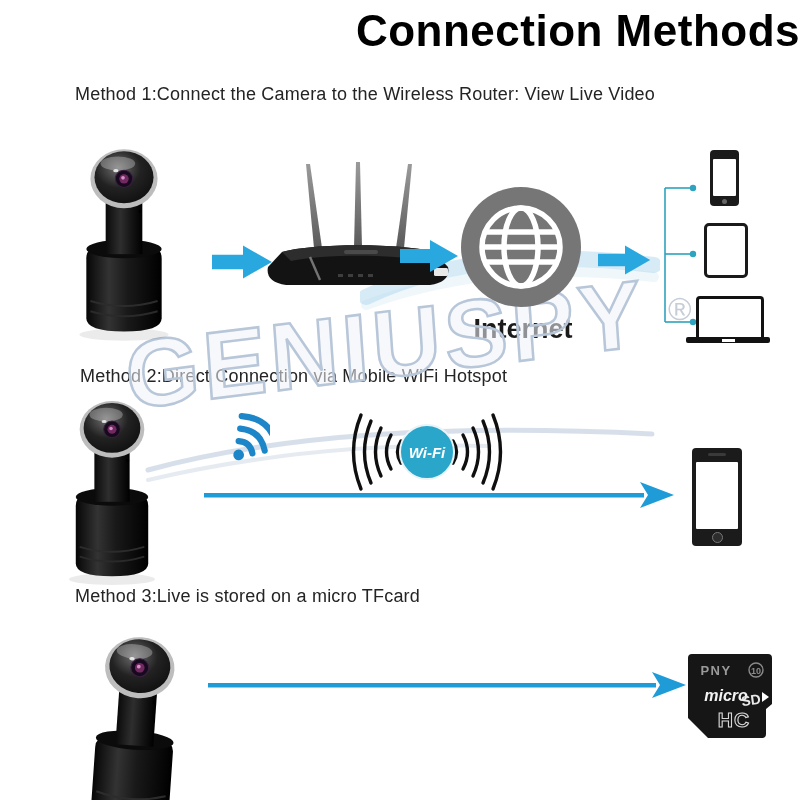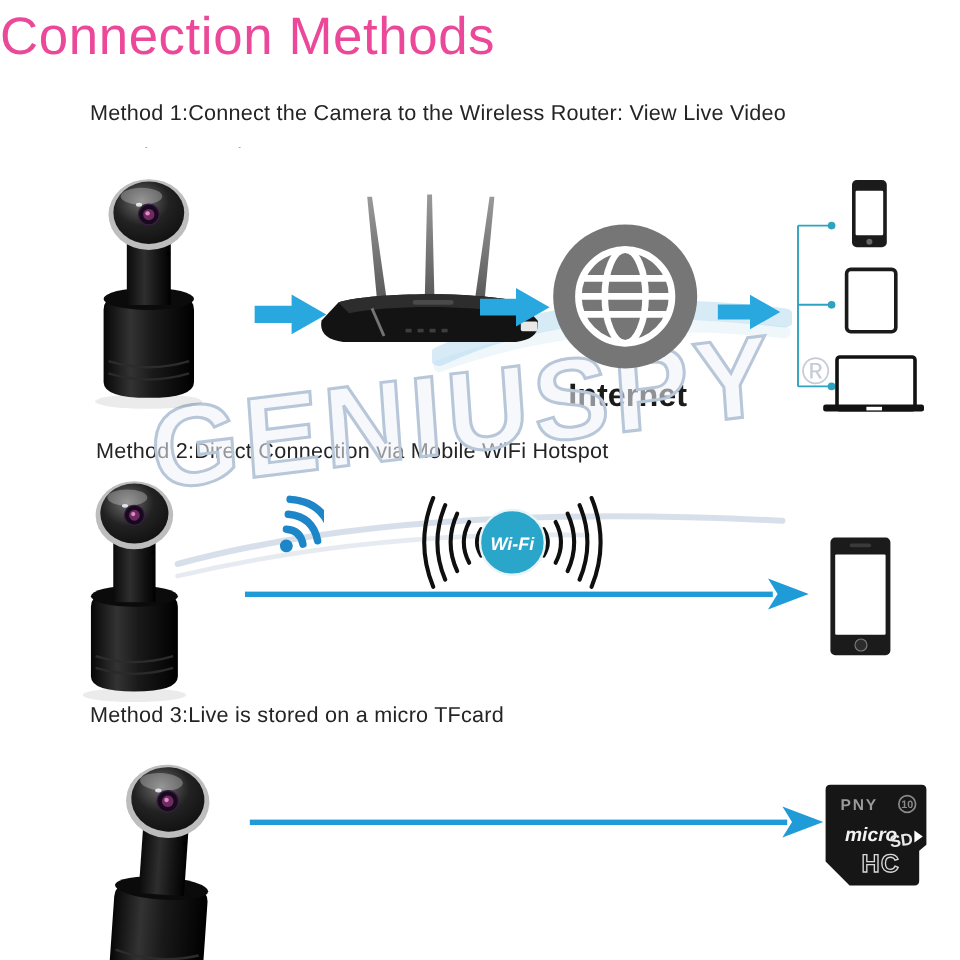--- a/index.html
+++ b/index.html
@@ -1,19 +1,19 @@
 <!DOCTYPE html>
 <html><head>
 <meta charset="utf-8">
 <style>
   html,body{margin:0;padding:0;}
   body{width:800px;height:800px;background:#ffffff;font-family:"Liberation Sans",sans-serif;position:relative;overflow:hidden;}
   .abs{position:absolute;}
   
-  .title{left:0;top:6px;width:800px;text-align:left;font-size:44px;font-weight:normal;color:#ec4899;letter-spacing:0.5px;}
+  .title{left:0;top:6px;width:800px;text-align:right;font-size:44px;font-weight:bold;color:#000000;letter-spacing:0.5px;}
   .m-heading{font-size:18px;color:#242424;letter-spacing:0.2px;}
   .m1-heading{left:75px;top:76px;width:640px;line-height:36px;height:47px;overflow:hidden;}
   .m2-heading{left:80px;top:366px;width:640px;}
   .m3-heading{left:75px;top:586px;width:640px;}
   .internet-label{left:448px;top:314px;width:150px;text-align:center;font-size:27px;font-weight:bold;color:#1b1b1b;}
   
   .watermark{left:126px;top:322px;font-size:95px;font-weight:bold;letter-spacing:4px;
     color:rgba(238,243,248,0.55);-webkit-text-stroke:2.5px #b7c6d8;
     transform:rotate(-7deg) skewX(-3deg);transform-origin:left center;white-space:nowrap;z-index:1;}
   .reg-mark{left:668px;top:291px;font-size:32px;color:#c6cdd7;z-index:1;}

